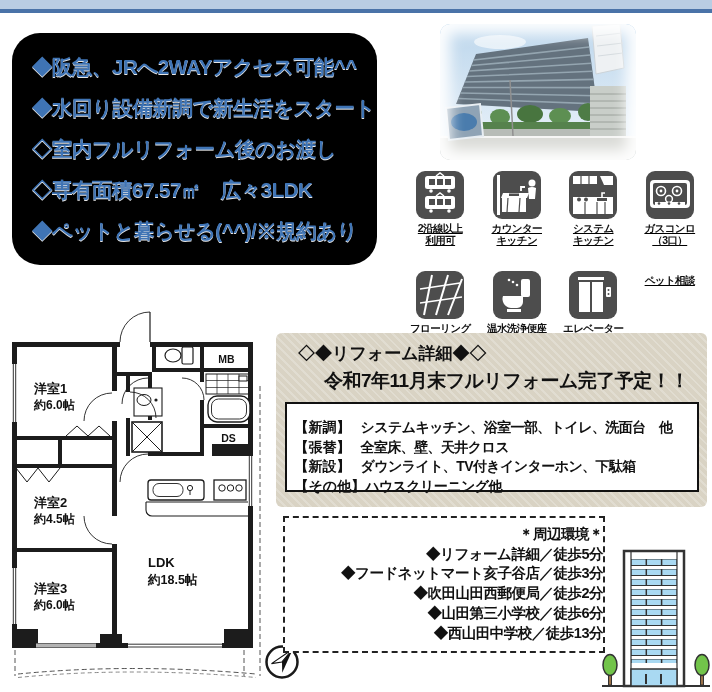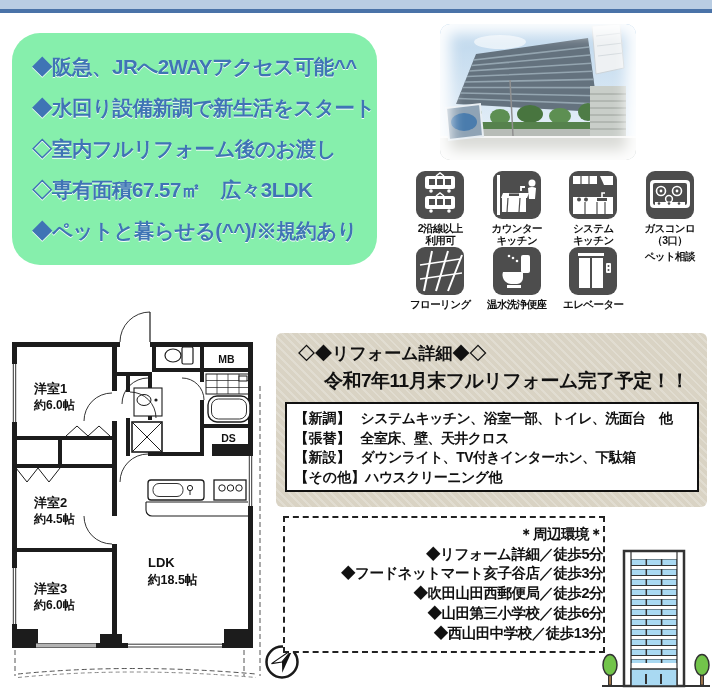--- a/index.html
+++ b/index.html
@@ -3,52 +3,52 @@
 <meta charset="utf-8">
 <style>
   html,body{margin:0;padding:0;background:#888;}
   .page{position:relative;width:712px;height:692px;background:#ffffff;overflow:hidden;
         font-family:"Liberation Sans",sans-serif;}
   
   .topbar-light{position:absolute;left:0;top:0;width:712px;height:9px;background:#b9cde3;}
   .topbar-dark{position:absolute;left:0;top:9px;width:712px;height:4px;background:#4a73a8;}
 
   
-  .features{position:absolute;left:12px;top:33px;width:365px;height:232px;background:#86efac;
+  .features{position:absolute;left:12px;top:33px;width:365px;height:232px;background:#000000;
             border-radius:28px;display:flex;flex-direction:column;justify-content:space-around;
             padding:14px 0 14px 20px;box-sizing:border-box;}
   .feature-line{font-size:20.5px;font-weight:700;color:#3f74b5;letter-spacing:-0.5px;
                 text-shadow:0 1px 0 rgba(255,255,255,.9);white-space:nowrap;}
 
   
   .photo{position:absolute;left:440px;top:24px;width:196px;height:136px;border-radius:10px;overflow:hidden;}
   .photo-fade{position:absolute;inset:0;border-radius:10px;box-shadow:inset 0 0 14px 10px rgba(255,255,255,.95);pointer-events:none;}
 
   
   .amenities{position:absolute;left:402px;top:171px;width:306px;display:grid;
-             grid-template-columns:repeat(4,1fr);row-gap:0;}
+             grid-template-columns:repeat(4,1fr);row-gap:24px;text-decoration:underline;}
   .am-cell{display:flex;flex-direction:column;align-items:center;}
   .tile{width:48px;height:48px;background:#4d4d4d;border-radius:9px;display:flex;
         align-items:center;justify-content:center;}
   .am-label{margin-top:3px;font-size:10.5px;font-weight:700;color:#111;text-align:center;
             line-height:1.18;letter-spacing:-0.6px;white-space:pre-line;}
 
   
   .floorplan{position:absolute;left:8px;top:310px;}
   .floorplan text{font-weight:700;fill:#111;}
   .compass{position:absolute;left:258px;top:632px;}
 
   
   .reform{position:absolute;left:276px;top:333px;width:431px;height:174px;box-sizing:border-box;
           background:#d9d3c4;border-radius:6px;
           background-image:repeating-linear-gradient(45deg,rgba(255,255,255,.22) 0 2px,rgba(0,0,0,0) 2px 6px);}
   .reform-title{margin:9px 0 0 22px;font-size:17px;font-weight:700;color:#111;}
   .reform-subtitle{margin:3px 0 0 48px;font-size:19px;font-weight:700;color:#111;letter-spacing:-0.5px;}
   .reform-inner{margin:8px auto 0 auto;width:414px;height:90px;background:#fff;border:2px solid #111;
-                box-sizing:border-box;padding:5px 8px;}
+                box-sizing:border-box;padding:14px 8px;}
   .rf-row{display:flex;font-size:14px;font-weight:700;color:#111;line-height:19.5px;white-space:nowrap;}
   .rf-label{flex:0 0 66px;}
   .rf-text{letter-spacing:-0.6px;}
 
   
   .env{position:absolute;left:283px;top:516px;width:322px;box-sizing:border-box;background:#fff;
        border:2px dashed #222;padding:7px 0 8px 14px;}
   .env-line{font-size:14.5px;font-weight:700;color:#111;line-height:1.36;letter-spacing:-0.5px;white-space:nowrap;text-align:right;}
 
   

